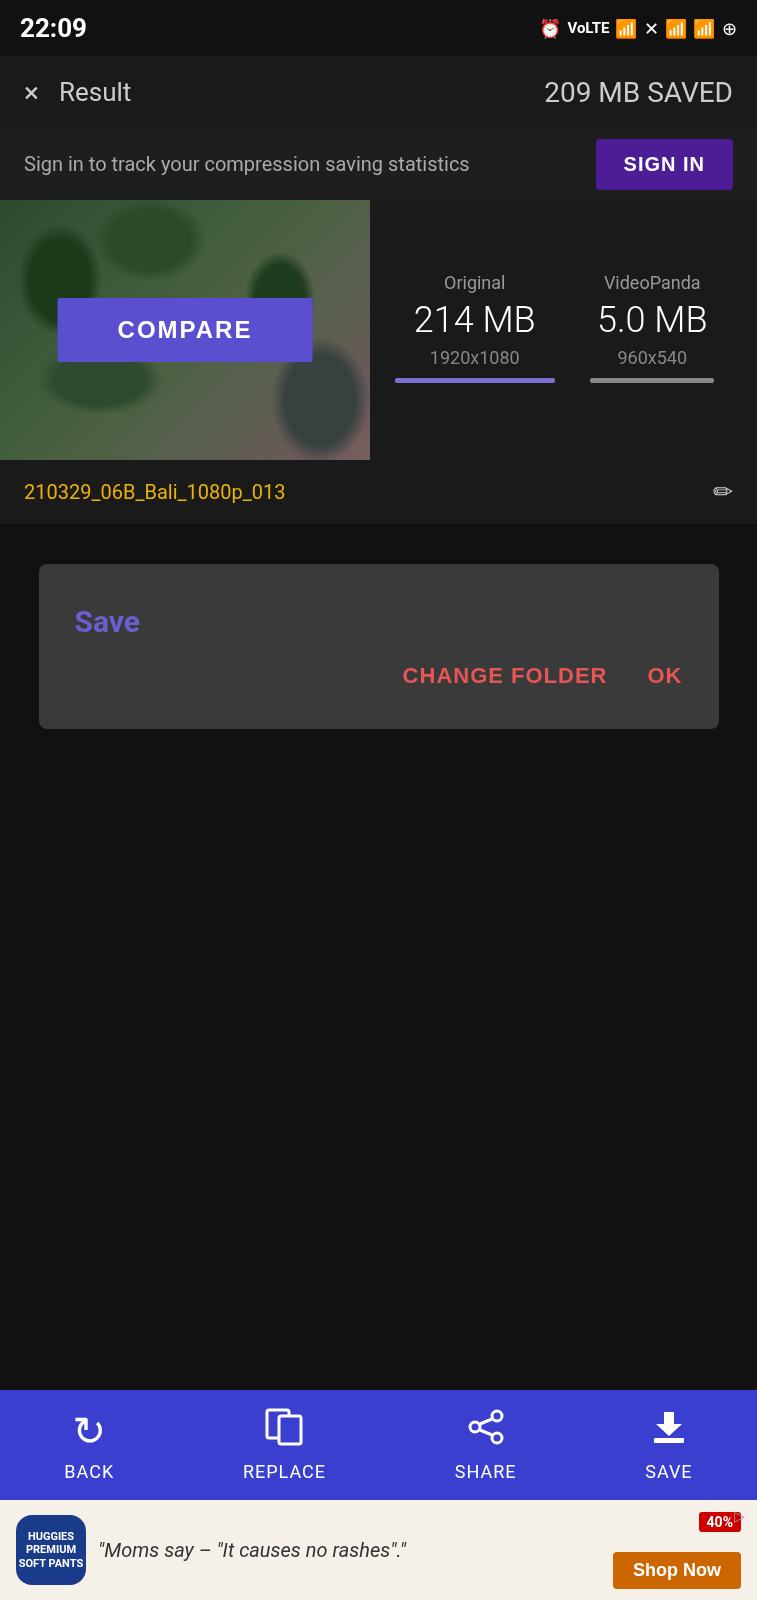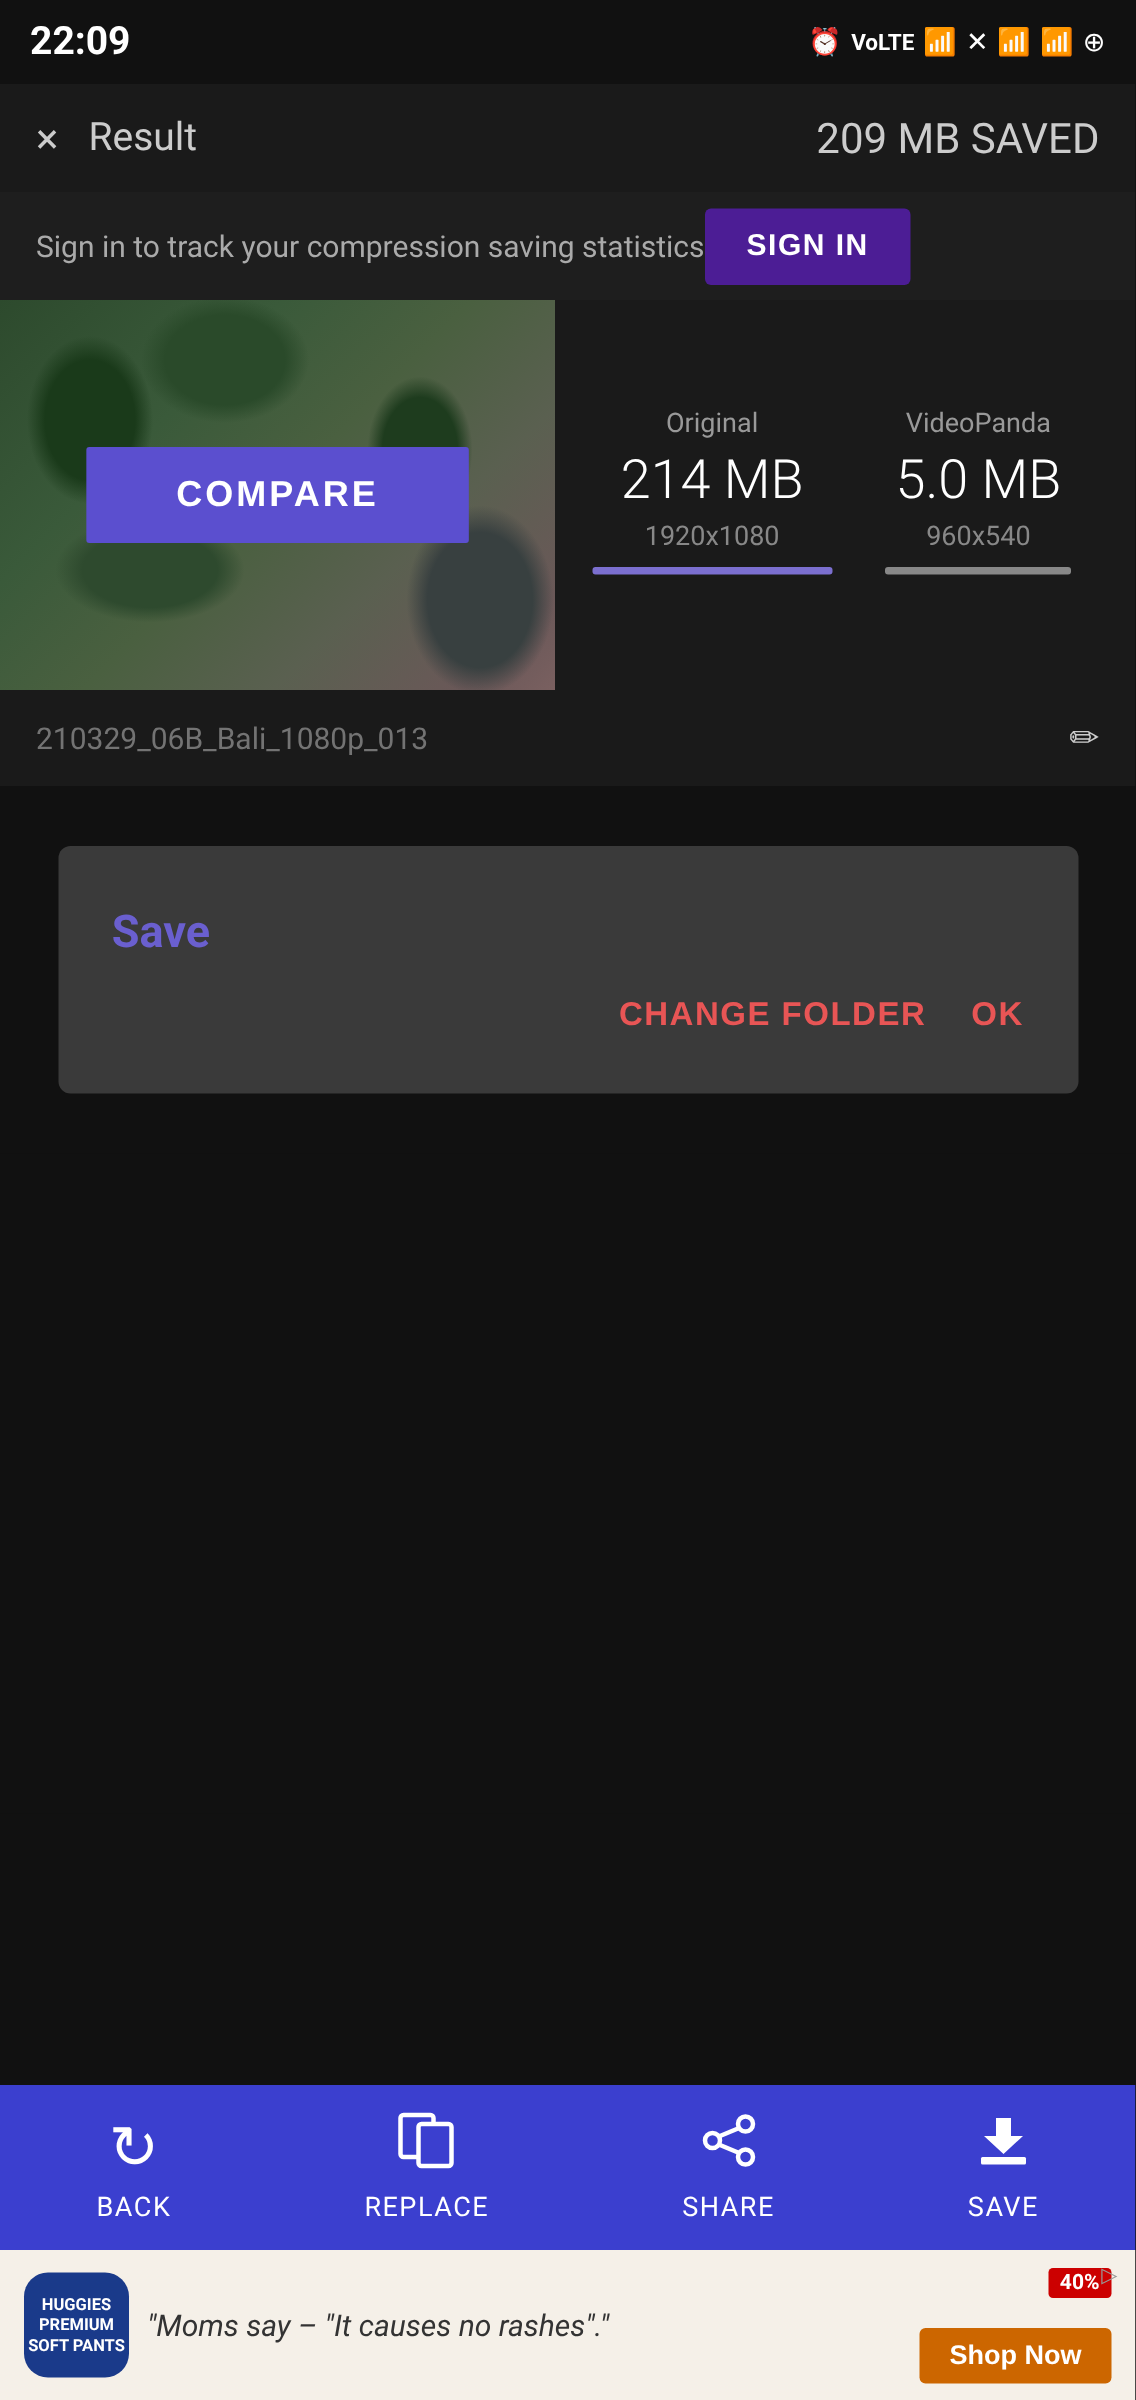--- a/index.html
+++ b/index.html
@@ -68,21 +68,21 @@
       color: #cccccc;
     }
 
     
     .signin-bar {
       width: 100%;
       height: 72px;
       background: #1e1e1e;
       display: flex;
       align-items: center;
-      justify-content: flex-start;
+      justify-content: space-between;
       padding: 0 24px;
     }
     .signin-text {
       font-size: 20px;
       color: #aaaaaa;
     }
     .signin-btn {
       background: #4c1d95;
       color: #ffffff;
       font-size: 20px;
@@ -193,21 +193,21 @@
       width: 100%;
       height: 64px;
       background: #1a1a1a;
       display: flex;
       align-items: center;
       justify-content: space-between;
       padding: 0 24px;
     }
     .filename-text {
       font-size: 20px;
-      color: #737373;
+      color: #eab308;
     }
     .edit-icon {
       font-size: 24px;
       color: #cccccc;
       cursor: pointer;
     }
 
     
     .dialog-overlay {
       width: 100%;
@@ -230,21 +230,21 @@
     }
     .dialog-body {
       font-size: 22px;
       color: #ffffff;
       line-height: 1.5;
       margin-bottom: 40px;
     }
     .dialog-actions {
       display: flex;
       justify-content: flex-end;
-      gap: 30px;
+      gap: 40px;
     }
     .dialog-btn-change {
       font-size: 22px;
       font-weight: bold;
       color: #e85555;
       background: none;
       border: none;
       cursor: pointer;
       letter-spacing: 1px;
     }

